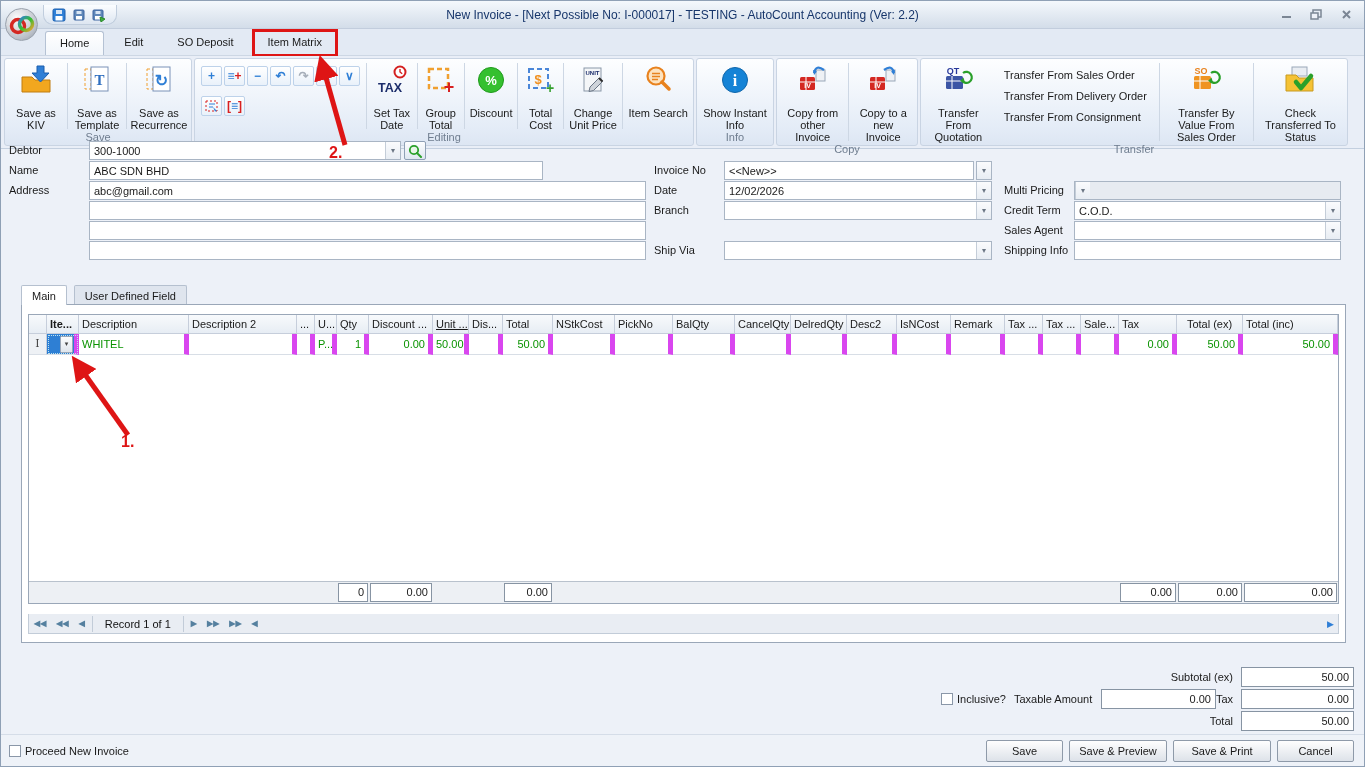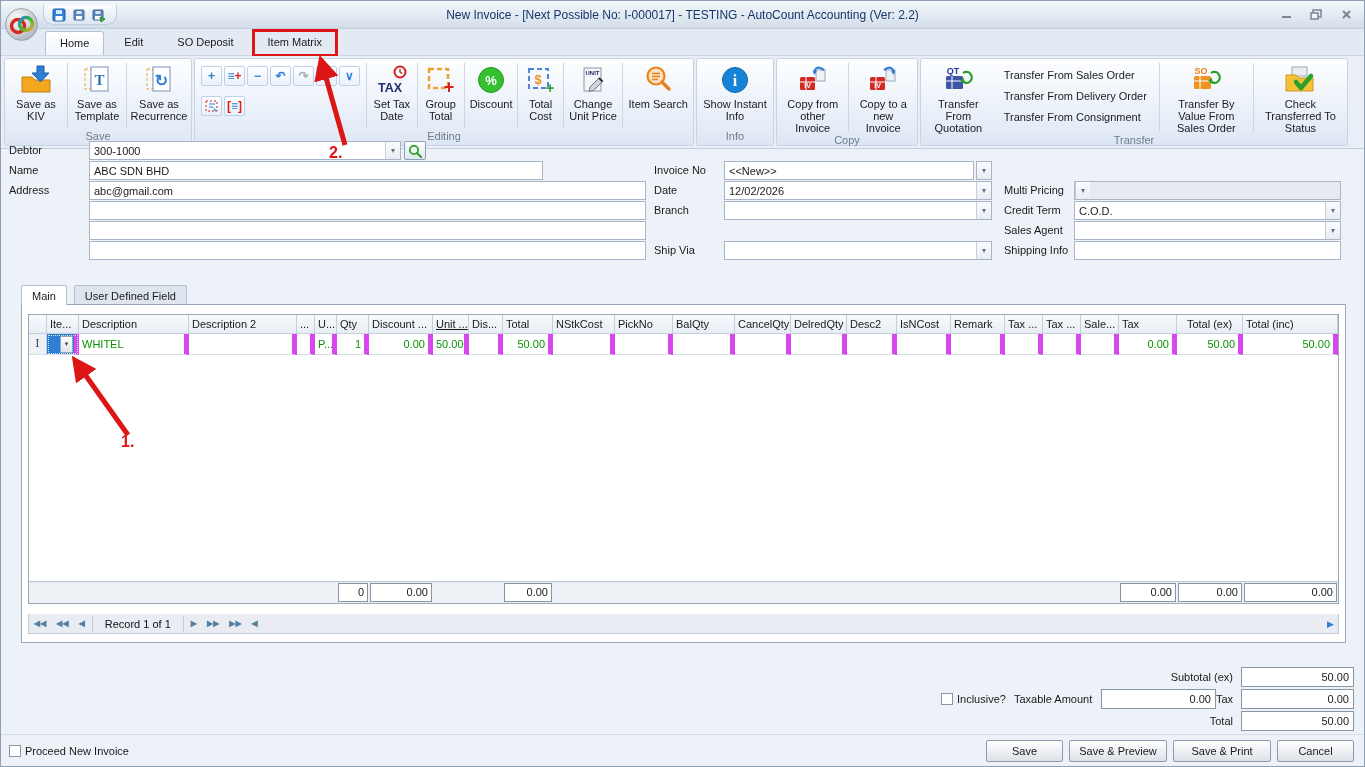--- a/index.html
+++ b/index.html
@@ -29,21 +29,21 @@
 
   
   .ribbon { position:absolute; left:0; top:55px; width:100%; height:93px; background:#e9eef7;
     border-bottom:1px solid #c3cfdf; display:flex; padding:2px 0 2px 3px; }
   .rgroup { height:88px; background:linear-gradient(#fdfeff,#e4ecf7 80%,#dde6f3); border:1px solid #c9d4e3;
     border-radius:3px; margin-right:2px; display:flex; flex-direction:column; }
   .rgroup-body { flex:1; display:flex; align-items:stretch; padding:2px 2px 0 2px; }
   .rgroup-label { height:15px; text-align:center; color:#6f7d8f; font-size:11px; }
   .rbtn { display:flex; flex-direction:column; align-items:center; padding:3px 3px 0 3px; border-radius:2px; }
   .ricon { height:32px; display:flex; align-items:center; justify-content:center; }
-  .rlabel { text-align:center; line-height:12px; margin-top:2px; }
+  .rlabel { text-align:center; line-height:12px; margin-top:11px; }
   .rsep { width:1px; background:#cdd7e4; margin:2px 2px; }
   .rsmallcol { display:flex; flex-direction:column; gap:10px; padding:5px 4px 0 4px; }
   .rsmallrow { display:flex; gap:2px; }
   .rsmall { width:21px; height:20px; border:1px solid #bdd2ea; border-radius:2px;
     background:linear-gradient(#ffffff,#e9f1fa); display:flex; align-items:center; justify-content:center;
     font-weight:bold; font-size:12px; color:#2f7fd6; }
   .rsmall .red { color:#d82020; } .rsmall .gray { color:#a7afba; }
   .rlinks { display:flex; flex-direction:column; gap:3px; padding:5px 6px 0 6px; }
   .rlink { padding:3px 4px; color:#1a1a1a; border-radius:2px; white-space:nowrap; }
 
@@ -500,21 +500,21 @@
   </div>
 
   <div class="dtabs">
     <div class="dtab active">Main</div>
     <div class="dtab">User Defined Field</div>
   </div>
   <div class="dpanel">
     <div class="grid">
       <div class="g-row" id="grid-header">
           <div class="gh-cell" style="width: 18px;"></div>
-          <div class="gh-cell" style="width: 32px;">Ite...</div>
+          <div class="gh-cell" style="width: 32px; font-weight: bold;">Ite...</div>
           <div class="gh-cell" style="width: 110px;">Description</div>
           <div class="gh-cell" style="width: 108px;">Description 2</div>
           <div class="gh-cell" style="width: 18px;">...</div>
           <div class="gh-cell" style="width: 22px;">U...</div>
           <div class="gh-cell" style="width: 32px;">Qty</div>
           <div class="gh-cell" style="width: 64px;">Discount ...</div>
           <div class="gh-cell" style="width: 36px; text-decoration: underline;">Unit ...</div>
           <div class="gh-cell" style="width: 34px;">Dis...</div>
           <div class="gh-cell" style="width: 50px;">Total</div>
           <div class="gh-cell" style="width: 62px;">NStkCost</div>

